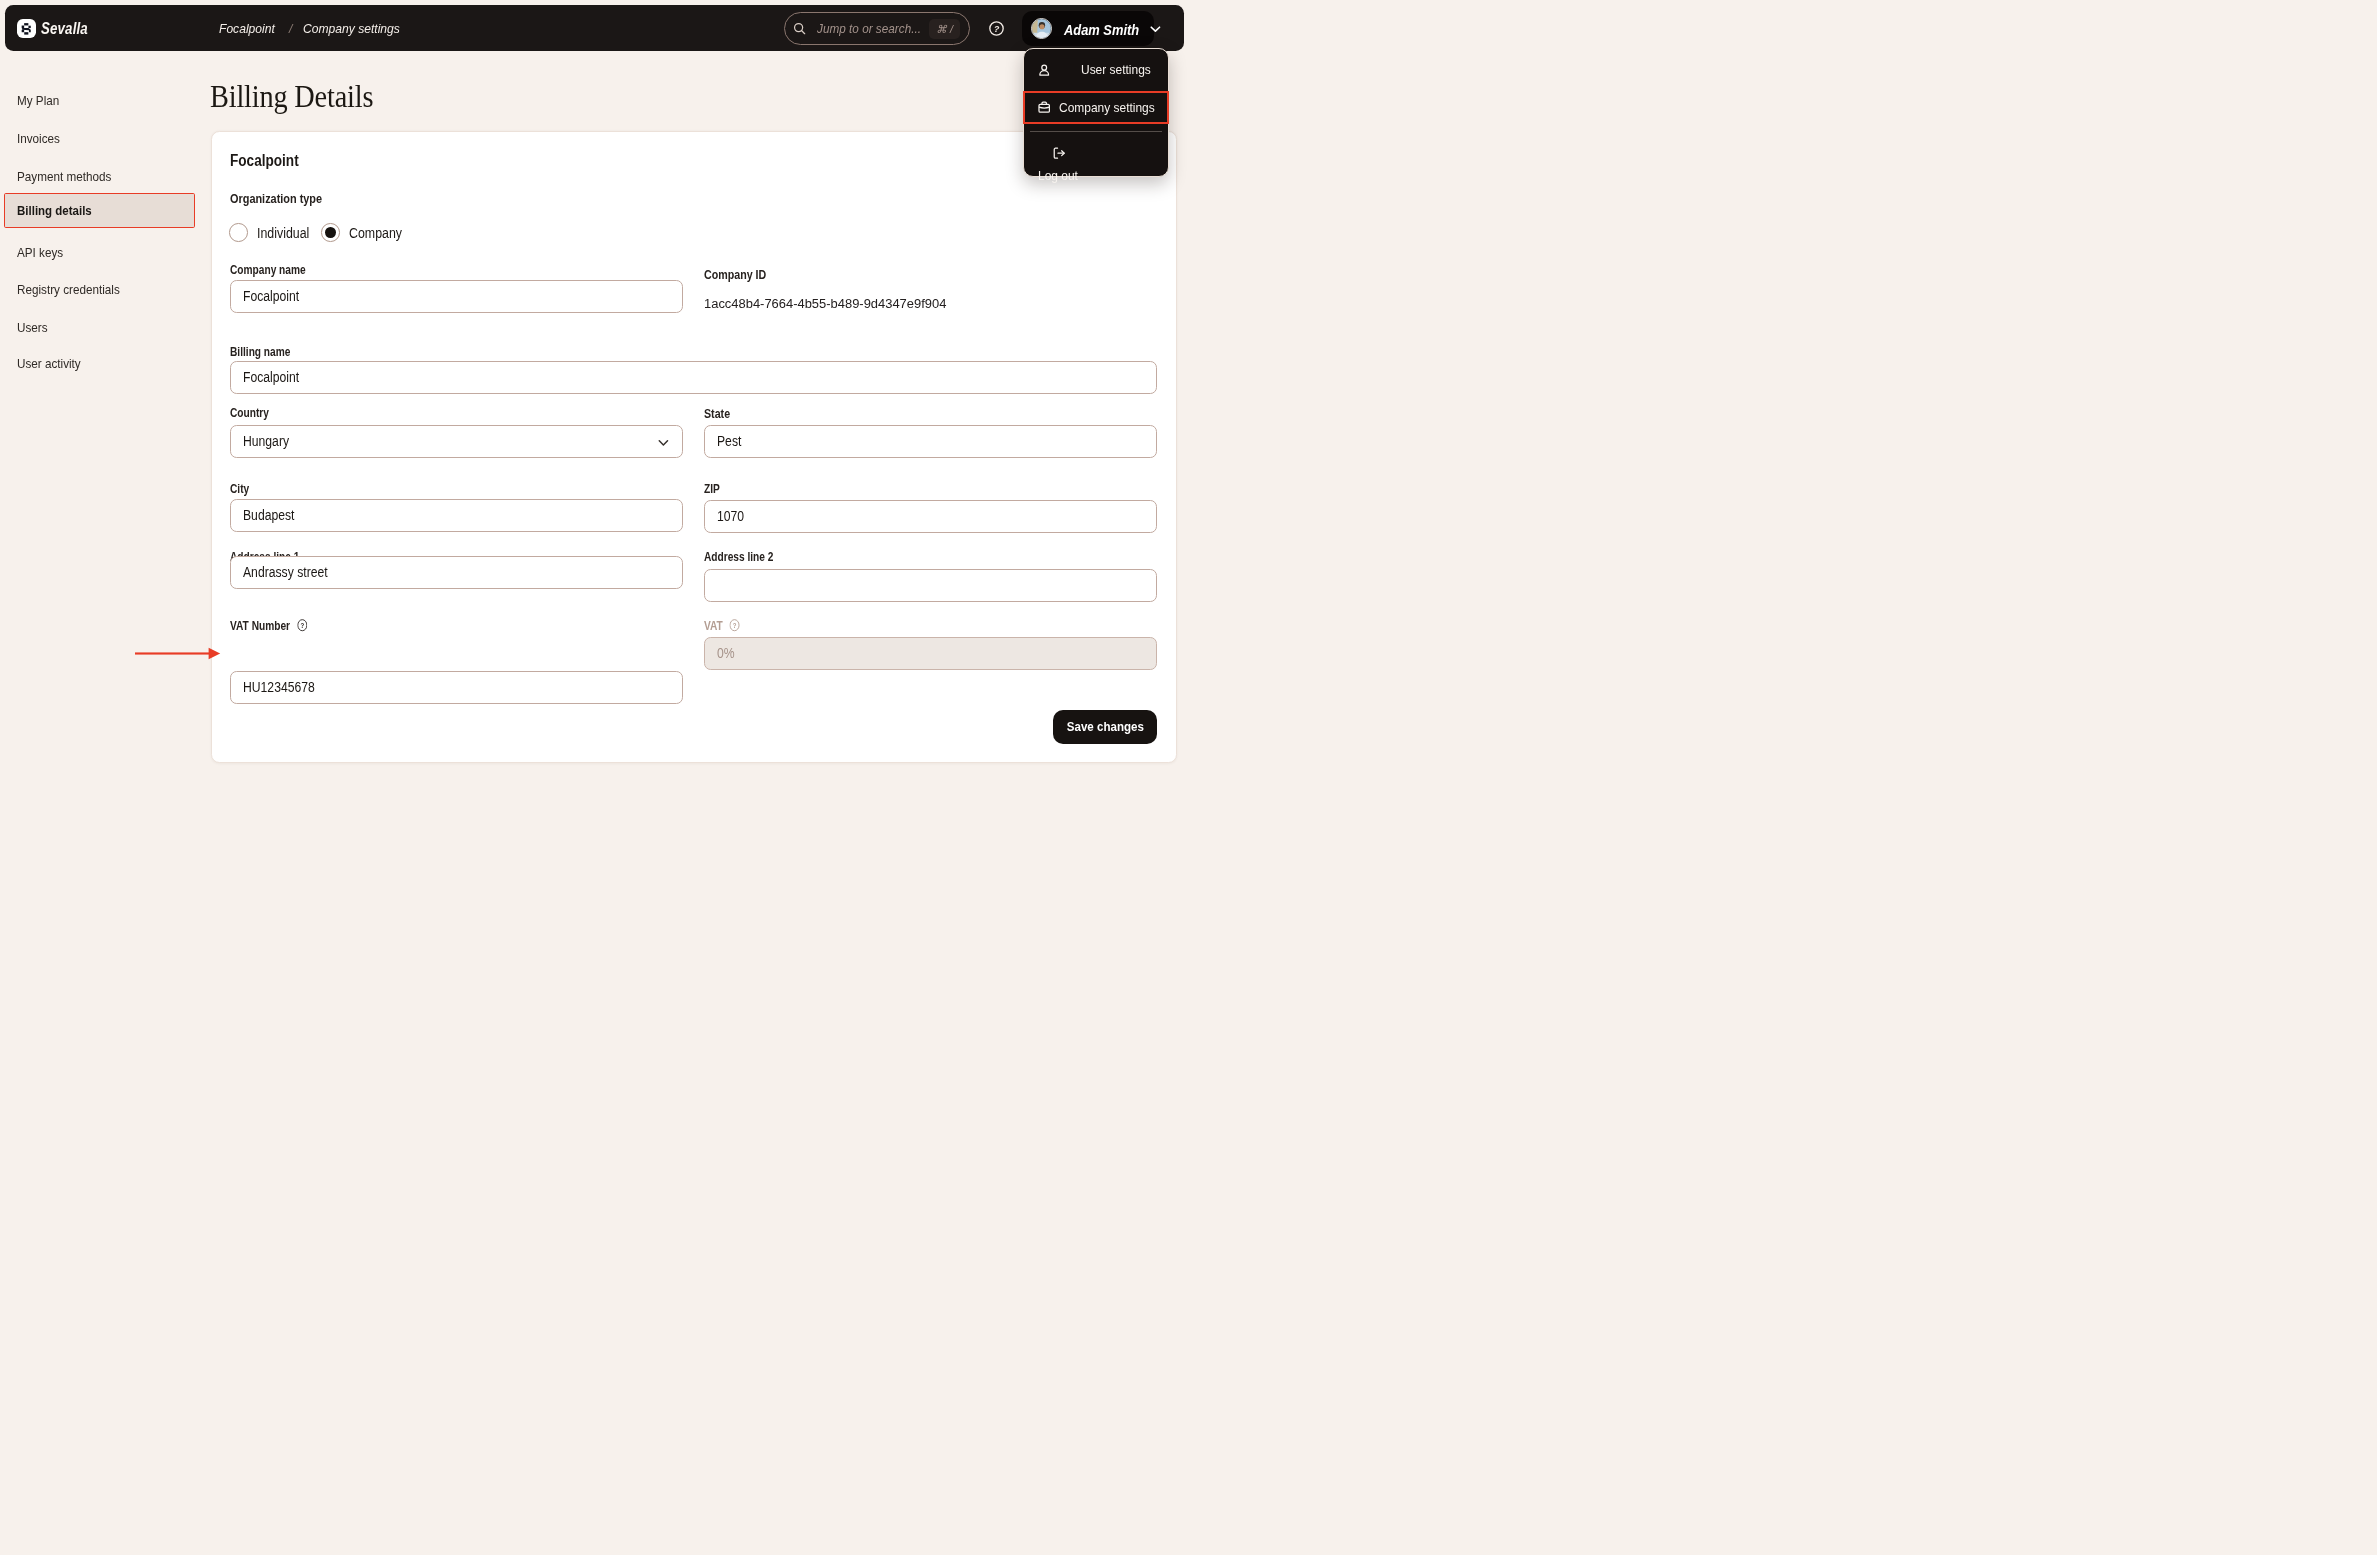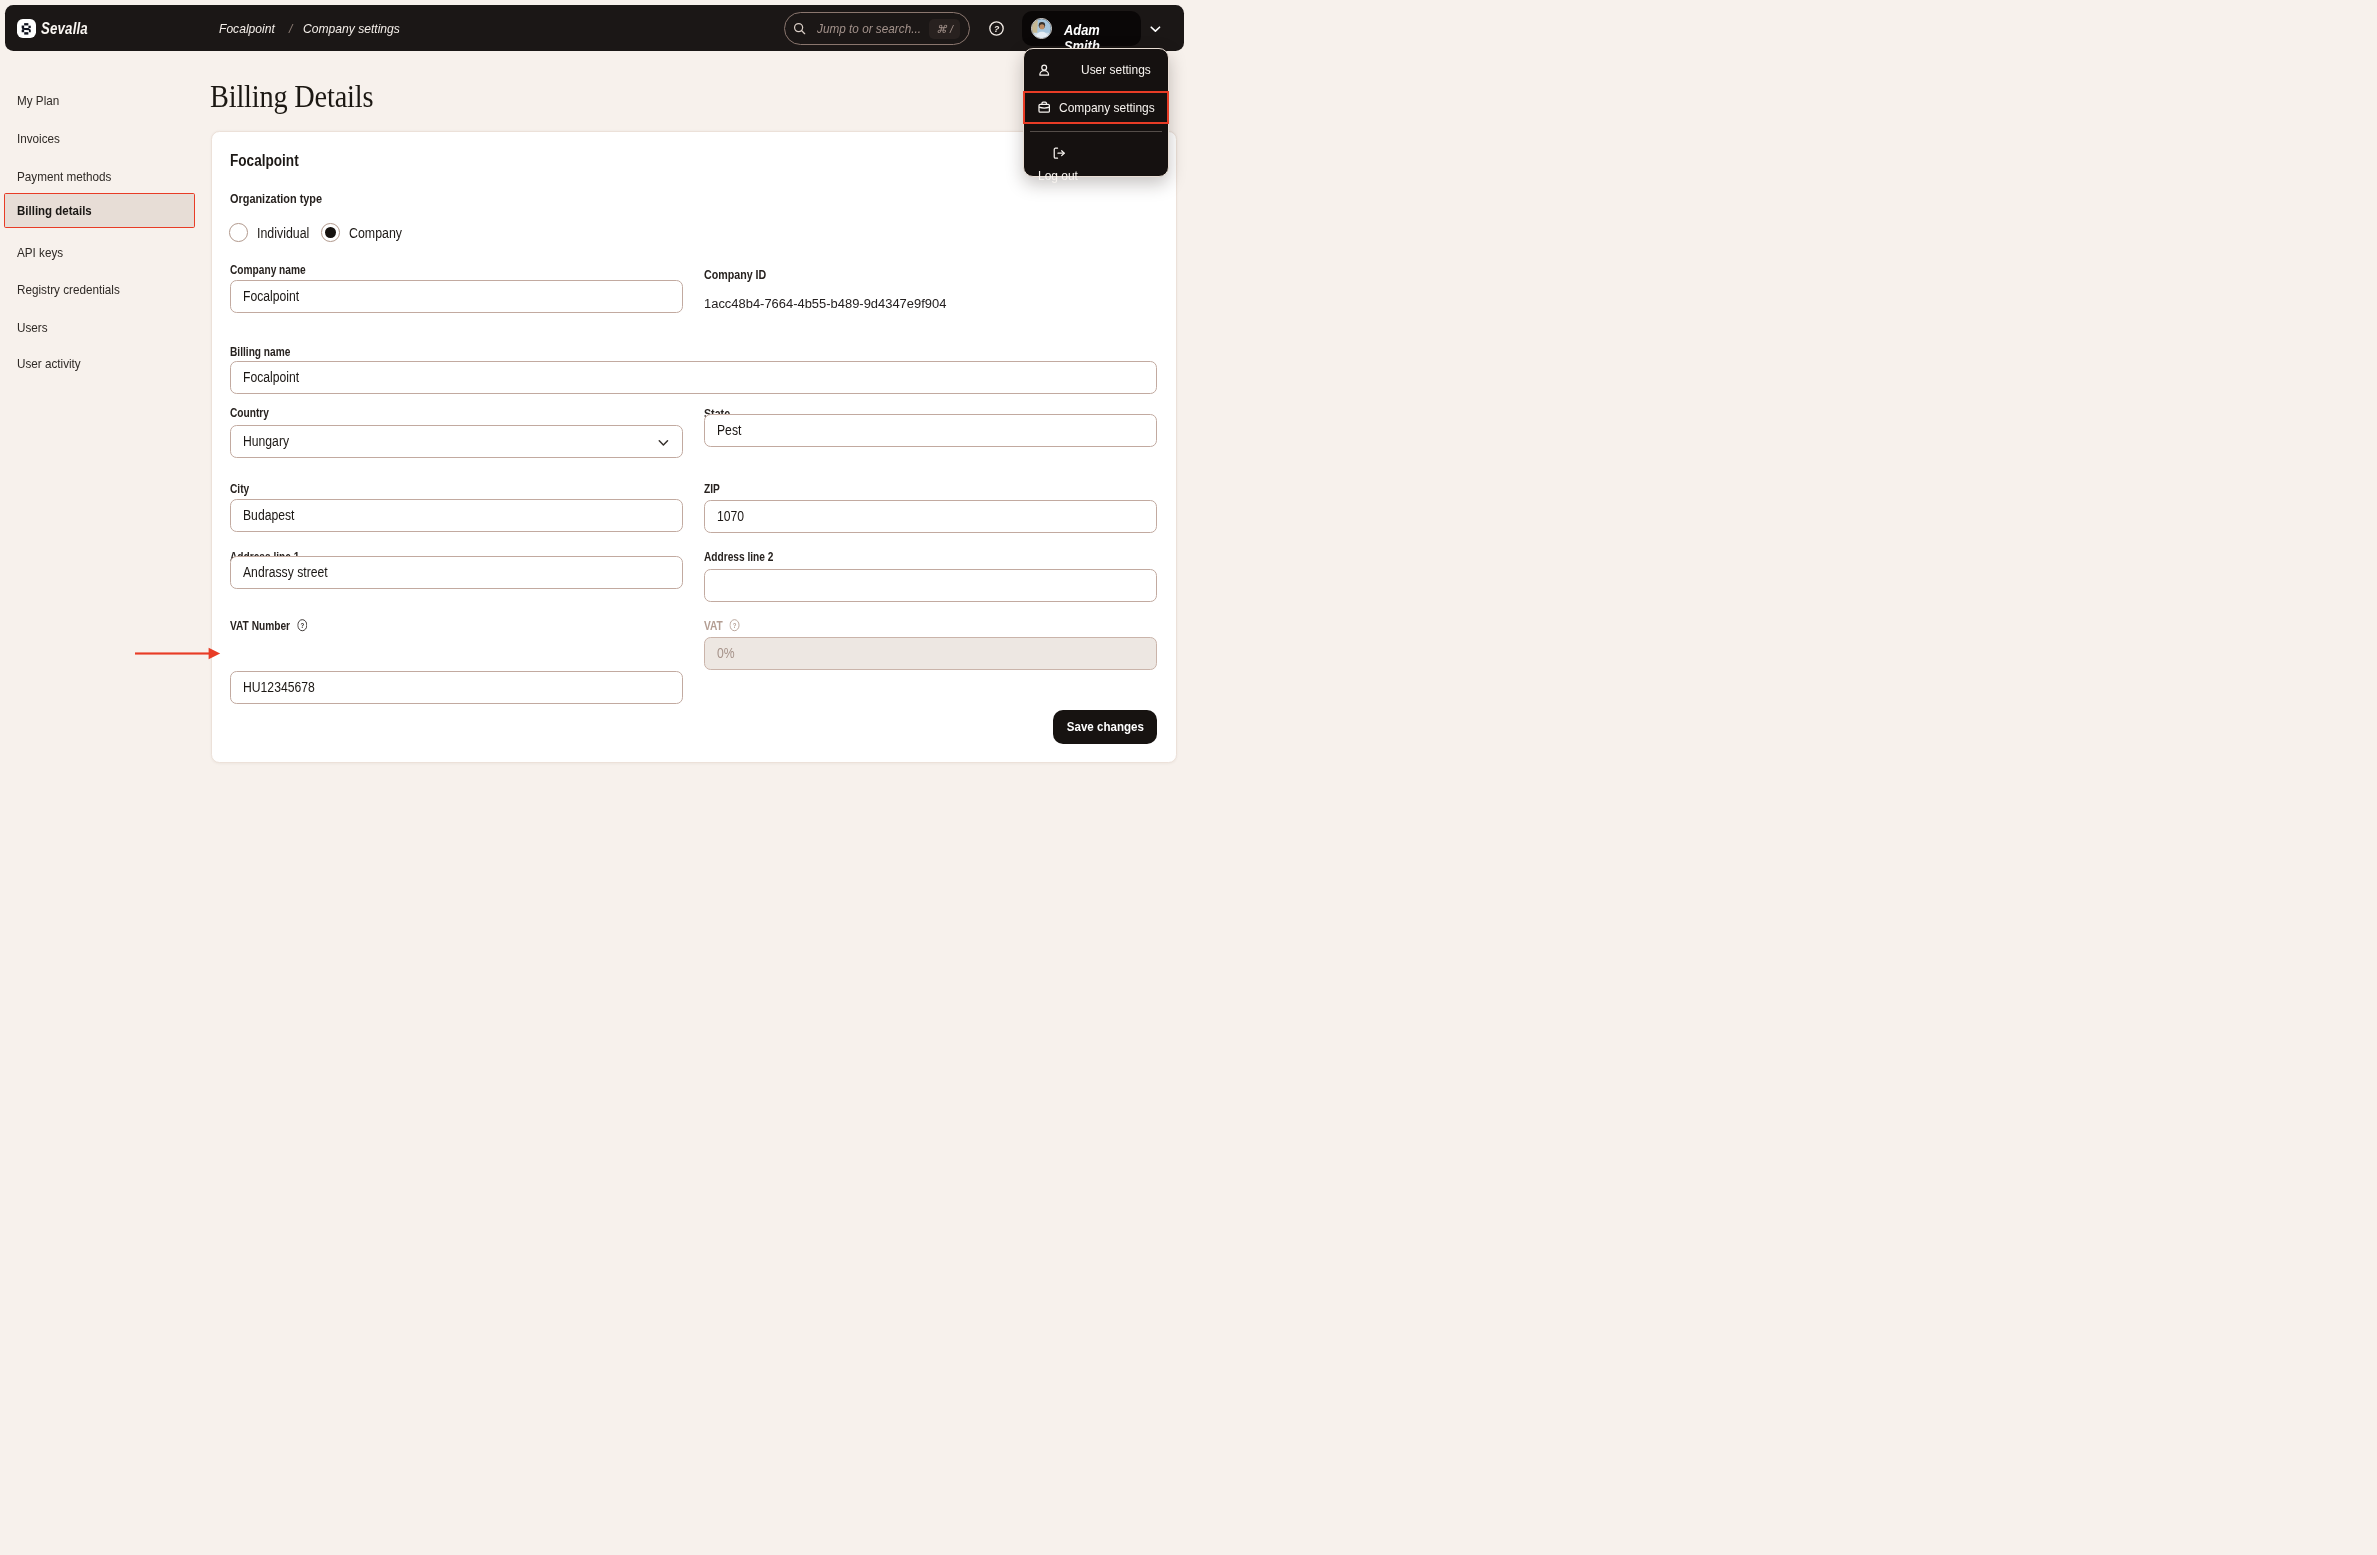--- a/index.html
+++ b/index.html
@@ -14,21 +14,21 @@
   .crumb { top:16px; font-size:13.3px; transform:scaleX(.91); transform-origin:0 50%; }
   #crumb1 { left:214px; color:#f4eee9; font-weight:500;}
   #crumbsep { left:284px; color:#8d7d75; font-weight:400;}
   #crumb2 { left:298px; color:#f4eee9; font-weight:500;}
 
   #search { left:779px; top:7.1px; width:186px; height:33px; border:0.8px solid #8a766e; border-radius:16.6px; }
   #search .ph { position:absolute; left:31.5px; top:7.9px; font-size:13.3px; color:#a3928b; transform:scaleX(.885); transform-origin:0 50%; white-space:nowrap; }
   #kbd { position:absolute; right:9px; top:6.2px; width:31px; height:20px; background:#28211f; border-radius:5px; color:#a3928b; font-size:10.8px; text-align:center; line-height:20px; }
 
   #help { left:984px; top:16.3px; width:15px; height:15px; }
-  #chip { left:1017px; top:6.4px; width:119px; height:35px; background:#0a0707; border-radius:10px; }
+  #chip { left:1017px; top:6.4px; width:132px; height:35px; background:#0a0707; border-radius:10px; }
   #avatar { position:absolute; left:8.5px; top:6.9px; width:21px; height:21px; border-radius:50%; overflow:hidden; border:1px solid rgba(250,246,242,.9); }
   #uname { position:absolute; left:42px; top:10.4px; font-size:14px; font-weight:600; color:#ffffff; transform:scaleX(.92); transform-origin:0 50%; }
 
   
   #menu { left:1023px; top:48px; width:146px; height:129px; background:#151110; border:0.8px solid #e8ddd4; border-radius:10px; z-index:30; box-shadow:0 6.6px 16.6px rgba(30,20,15,.25); }
   .mi { position:absolute; left:14px; color:#f7f3ef; font-size:13px; font-weight:500; display:flex; align-items:center; gap:8.3px; }
   .mi span { transform:scaleX(.92); transform-origin:0 50%; white-space:nowrap; }
   #mi1 { top:13.3px;gap:31px; }
   #mi2 { top:51px; }
   #mi3 { top:98px;flex-direction:column; }
@@ -153,21 +153,21 @@
 <div class="abs lbl c1" style="top:345px">Billing name</div>
 <div class="abs inp" style="left:230px; width:927px; top:361px"><span>Focalpoint</span></div>
 
 <div class="abs lbl c1" style="top:406px">Country</div>
 <div class="abs inp c1" style="top:425px"><span>Hungary</span>
   <svg style="position:absolute;right:13.3px;top:14px" width="10.8" height="6.6" viewBox="0 0 13 8">
     <path d="M1.5,1 L6.5,6 L11.5,1" fill="none" stroke="#36302c" stroke-width="1.8" stroke-linecap="round" stroke-linejoin="round"></path>
   </svg>
 </div>
 <div class="abs lbl c2" style="top:406px; font-size:13px;">State</div>
-<div class="abs inp c2" style="top:414px"><span>Pest</span></div>
+<div class="abs inp c2" style="top:425px"><span>Pest</span></div>
 
 <div class="abs lbl c1" style="top:482px">City</div>
 <div class="abs inp c1" style="top:499px"><span>Budapest</span></div>
 <div class="abs lbl c2" style="top:482px">ZIP</div>
 <div class="abs inp c2" style="top:500px"><span>1070</span></div>
 
 <div class="abs lbl c1" style="top:550px">Address line 1</div>
 <div class="abs inp c1" style="top:556px"><span>Andrassy street</span></div>
 <div class="abs lbl c2" style="top:550px">Address line 2</div>
 <div class="abs inp c2" style="top:569px"></div>

